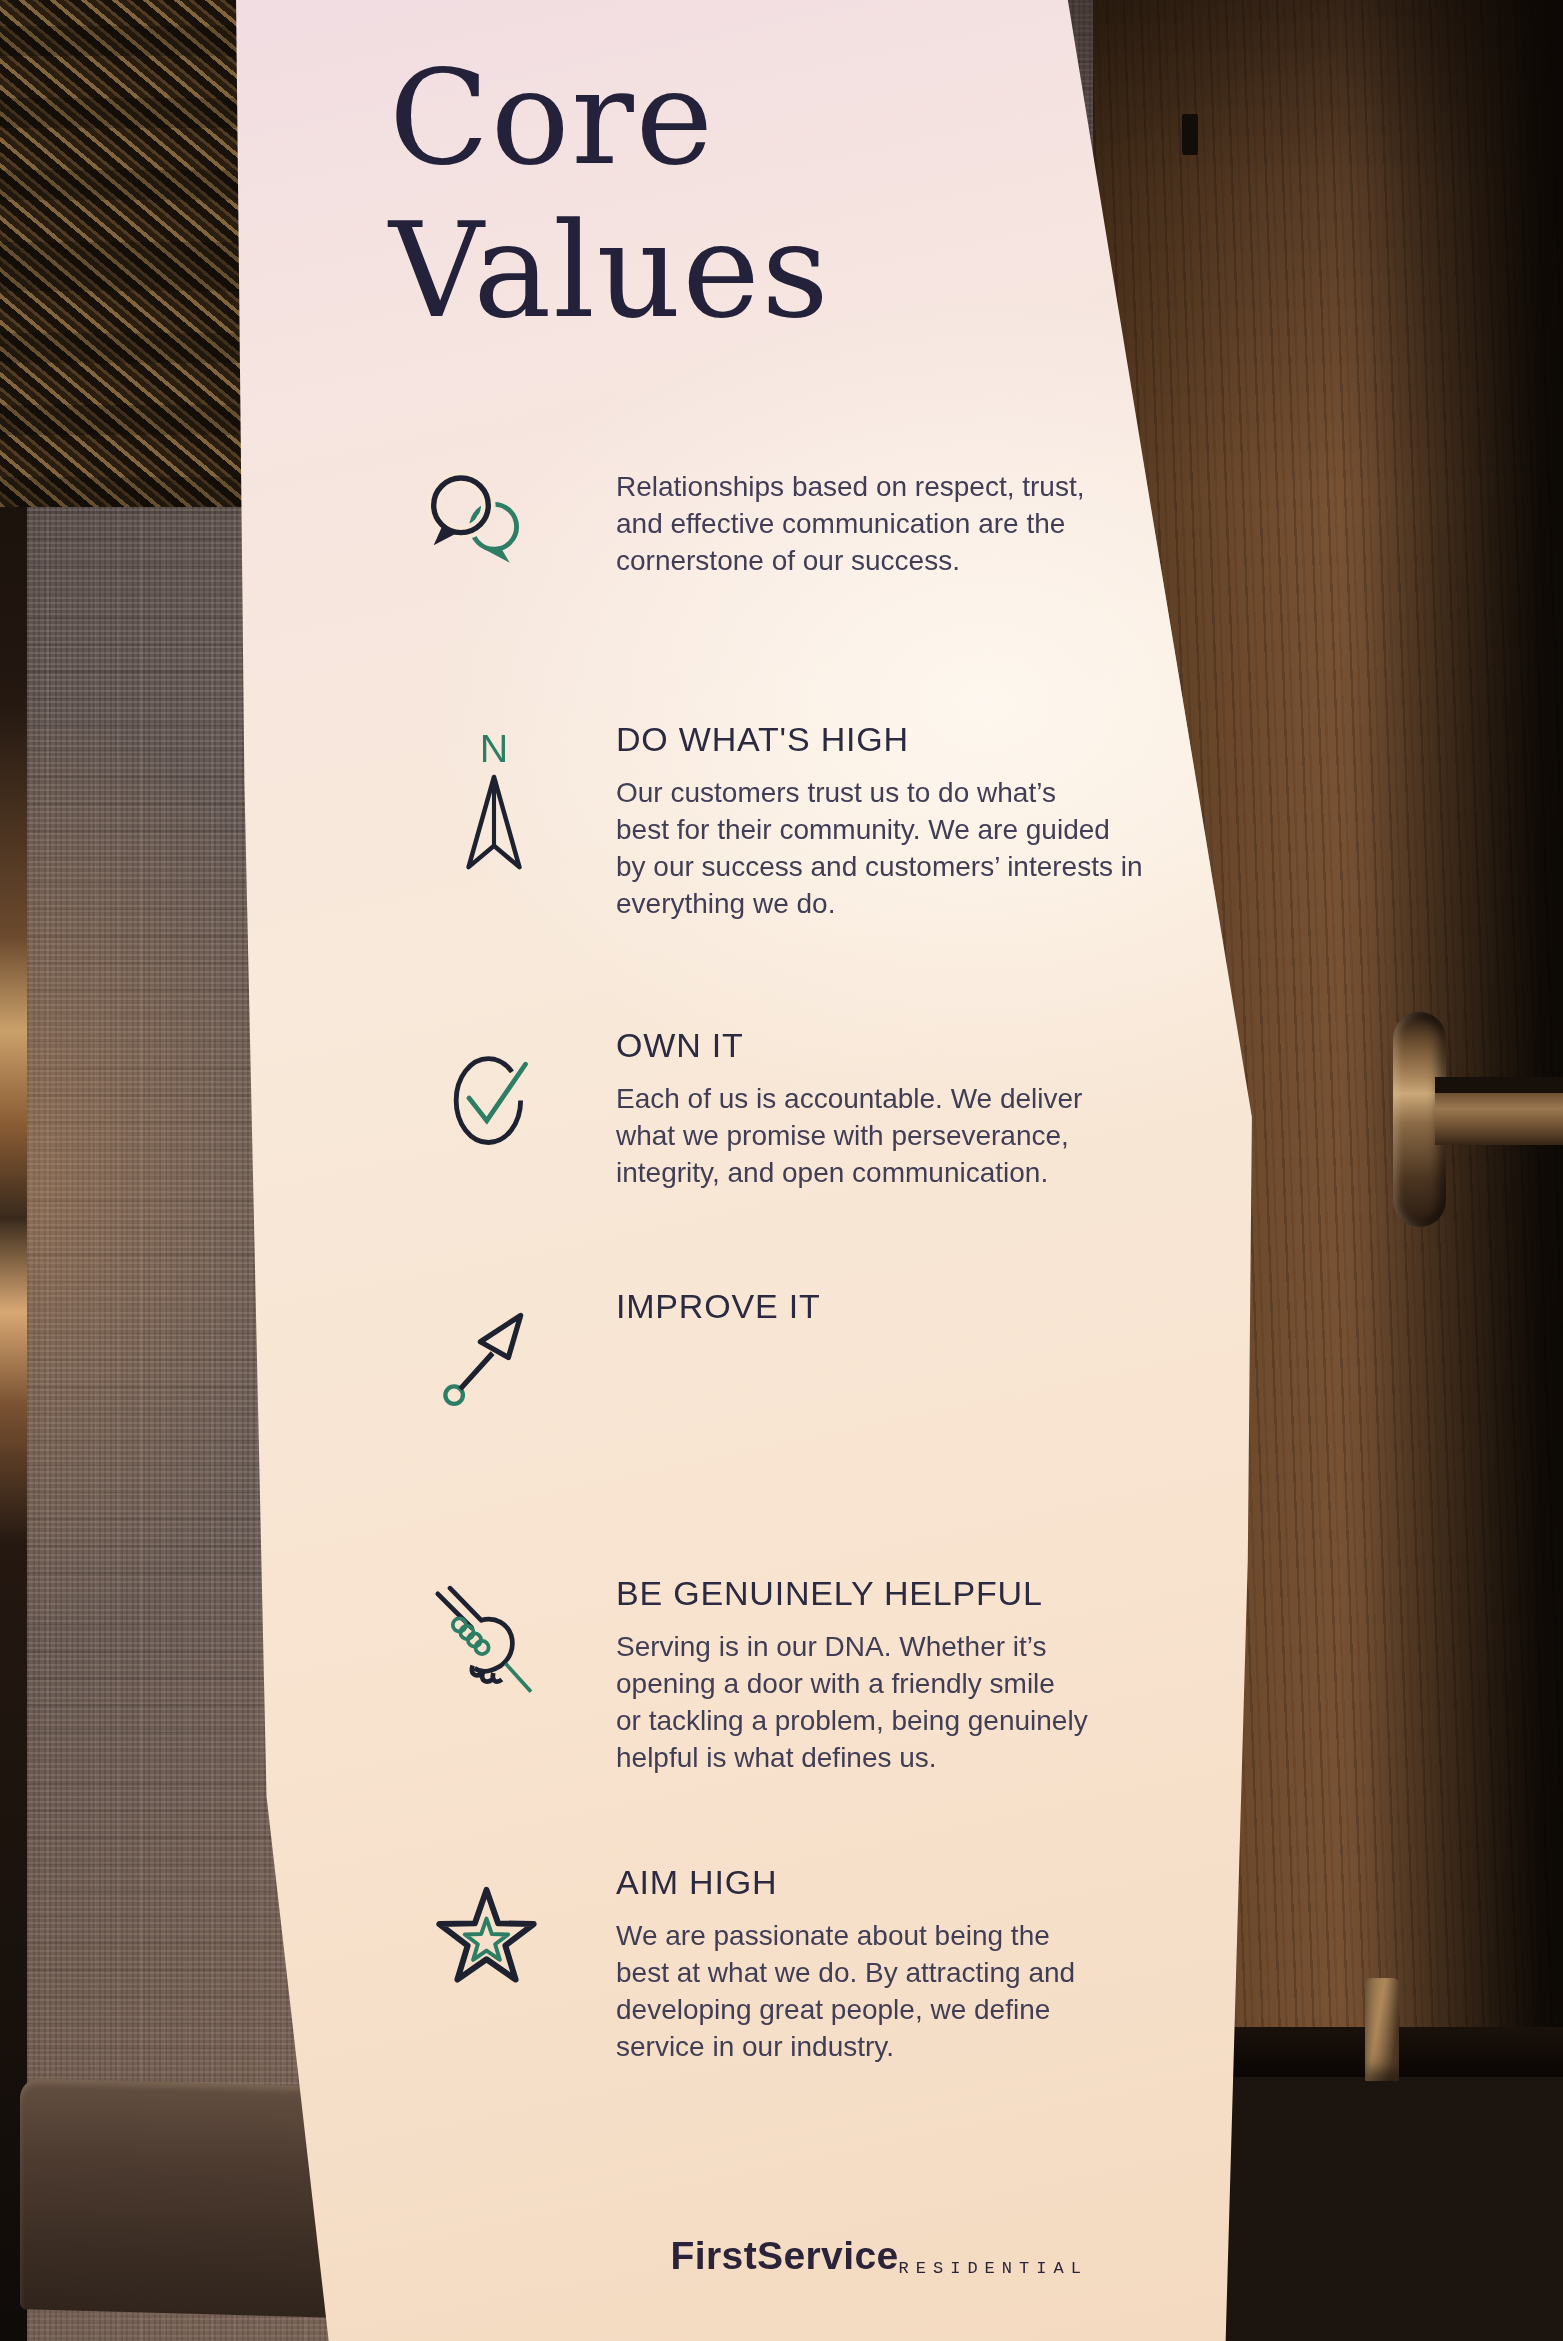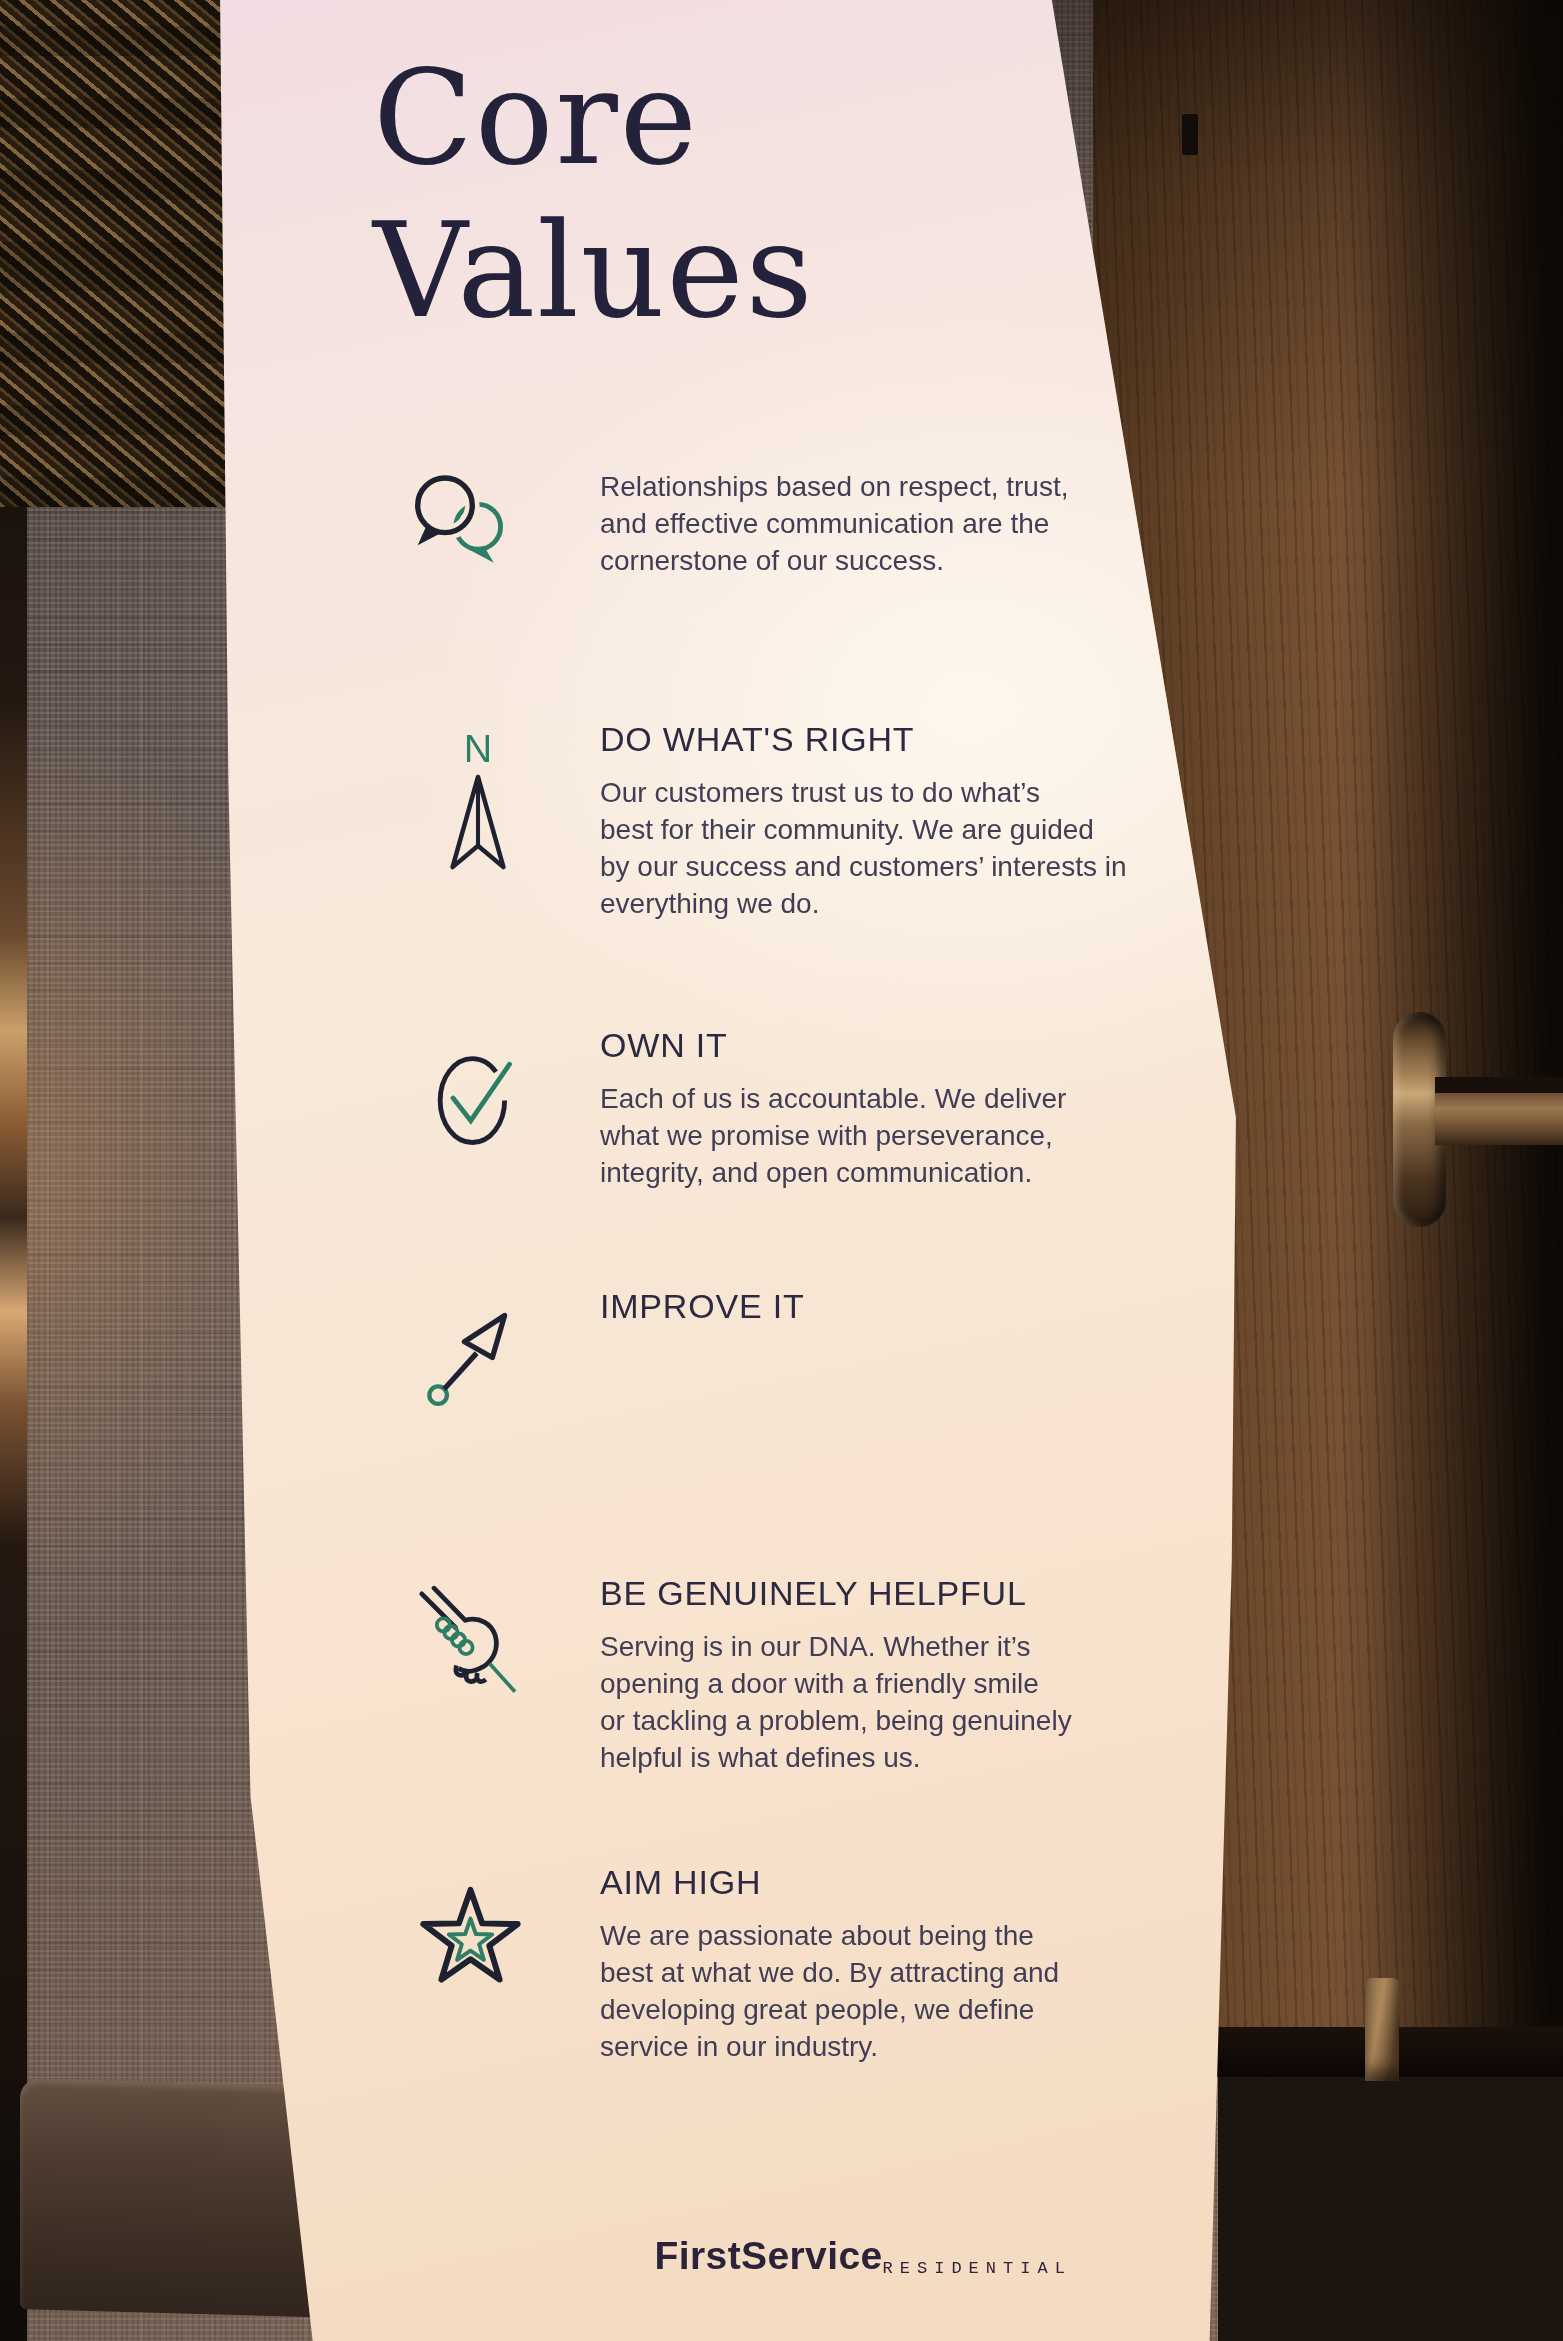--- a/index.html
+++ b/index.html
@@ -81,21 +81,21 @@
     background:linear-gradient(to bottom,#6d4f33,#9a7850 30%,#7c5c3a 55%,#4a3522 88%,#352516);
   }
   #door-closer{
     left:1365px;top:1978px;width:34px;height:103px;border-radius:6.2px 6.2px 1.6px 1.6px;
     background:linear-gradient(100deg,#8a6a46,#b08a5c 40%,#5c422a 80%);
     box-shadow:inset 0 -11px 14px rgba(0,0,0,0.5);
   }
 
   
   #banner{
-    left:0;top:0;width:1348px;height:2342px;
+    left:16px;top:0;width:1348px;height:2342px;
     clip-path:polygon(15.9% 0, 76% 0, 81.9% 21.3%, 89.3% 47.7%, 89% 66.7%, 87.4% 100%, 22.6% 100%, 18.1% 76.7%, 16.5% 33.3%);
     background:
       radial-gradient(859px 640px at 70% 30%, rgba(255,250,242,0.85), rgba(255,250,242,0) 65%),
       linear-gradient(168deg, #f1dce2 0%, #f6e5e0 18%, #f8e9da 40%, #f8e3cf 68%, #f3dac0 100%);
     padding-left: 36px;
   }
 
   #title{
     position:absolute;left:373px;top:41px;
     font-family:"DejaVu Serif", serif;
@@ -161,21 +161,21 @@
   </div>
 
   <div class="icon-box" style="left:437px;top:726px;">
     <svg width="82" height="156" viewBox="0 0 100 190">
       <text x="50" y="44" text-anchor="middle" font-size="48" fill="#2e7e66" font-family="Liberation Sans, sans-serif">N</text>
       <path d="M50,62 L81,172 L50,146 L19,172 Z" fill="none" stroke="#1d2130" stroke-width="5.5" stroke-linejoin="round"></path>
       <path d="M50,62 L50,146" stroke="#1d2130" stroke-width="5"></path>
     </svg>
   </div>
   <div class="section" style="top:721px;">
-    <div class="section-heading">DO WHAT'S RIGHT</div>
+    <div class="section-heading">DO WHAT'S HIGH</div>
     <div class="section-body">Our customers trust us to do what’s
 best for their community. We are guided
 by our success and customers’ interests in
 everything we do.</div>
   </div>
 
   <div class="icon-box" style="left:425px;top:1032px;">
     <svg width="98" height="129" viewBox="0 0 120 160">
       <ellipse cx="58" cy="85" rx="40" ry="52" fill="none" stroke="#1d2130" stroke-width="6" pathLength="100" stroke-dasharray="87 13"></ellipse>
       <path d="M34,82 L56,110 L104,40" fill="none" stroke="#2e7e66" stroke-width="6" stroke-linecap="round"></path>

